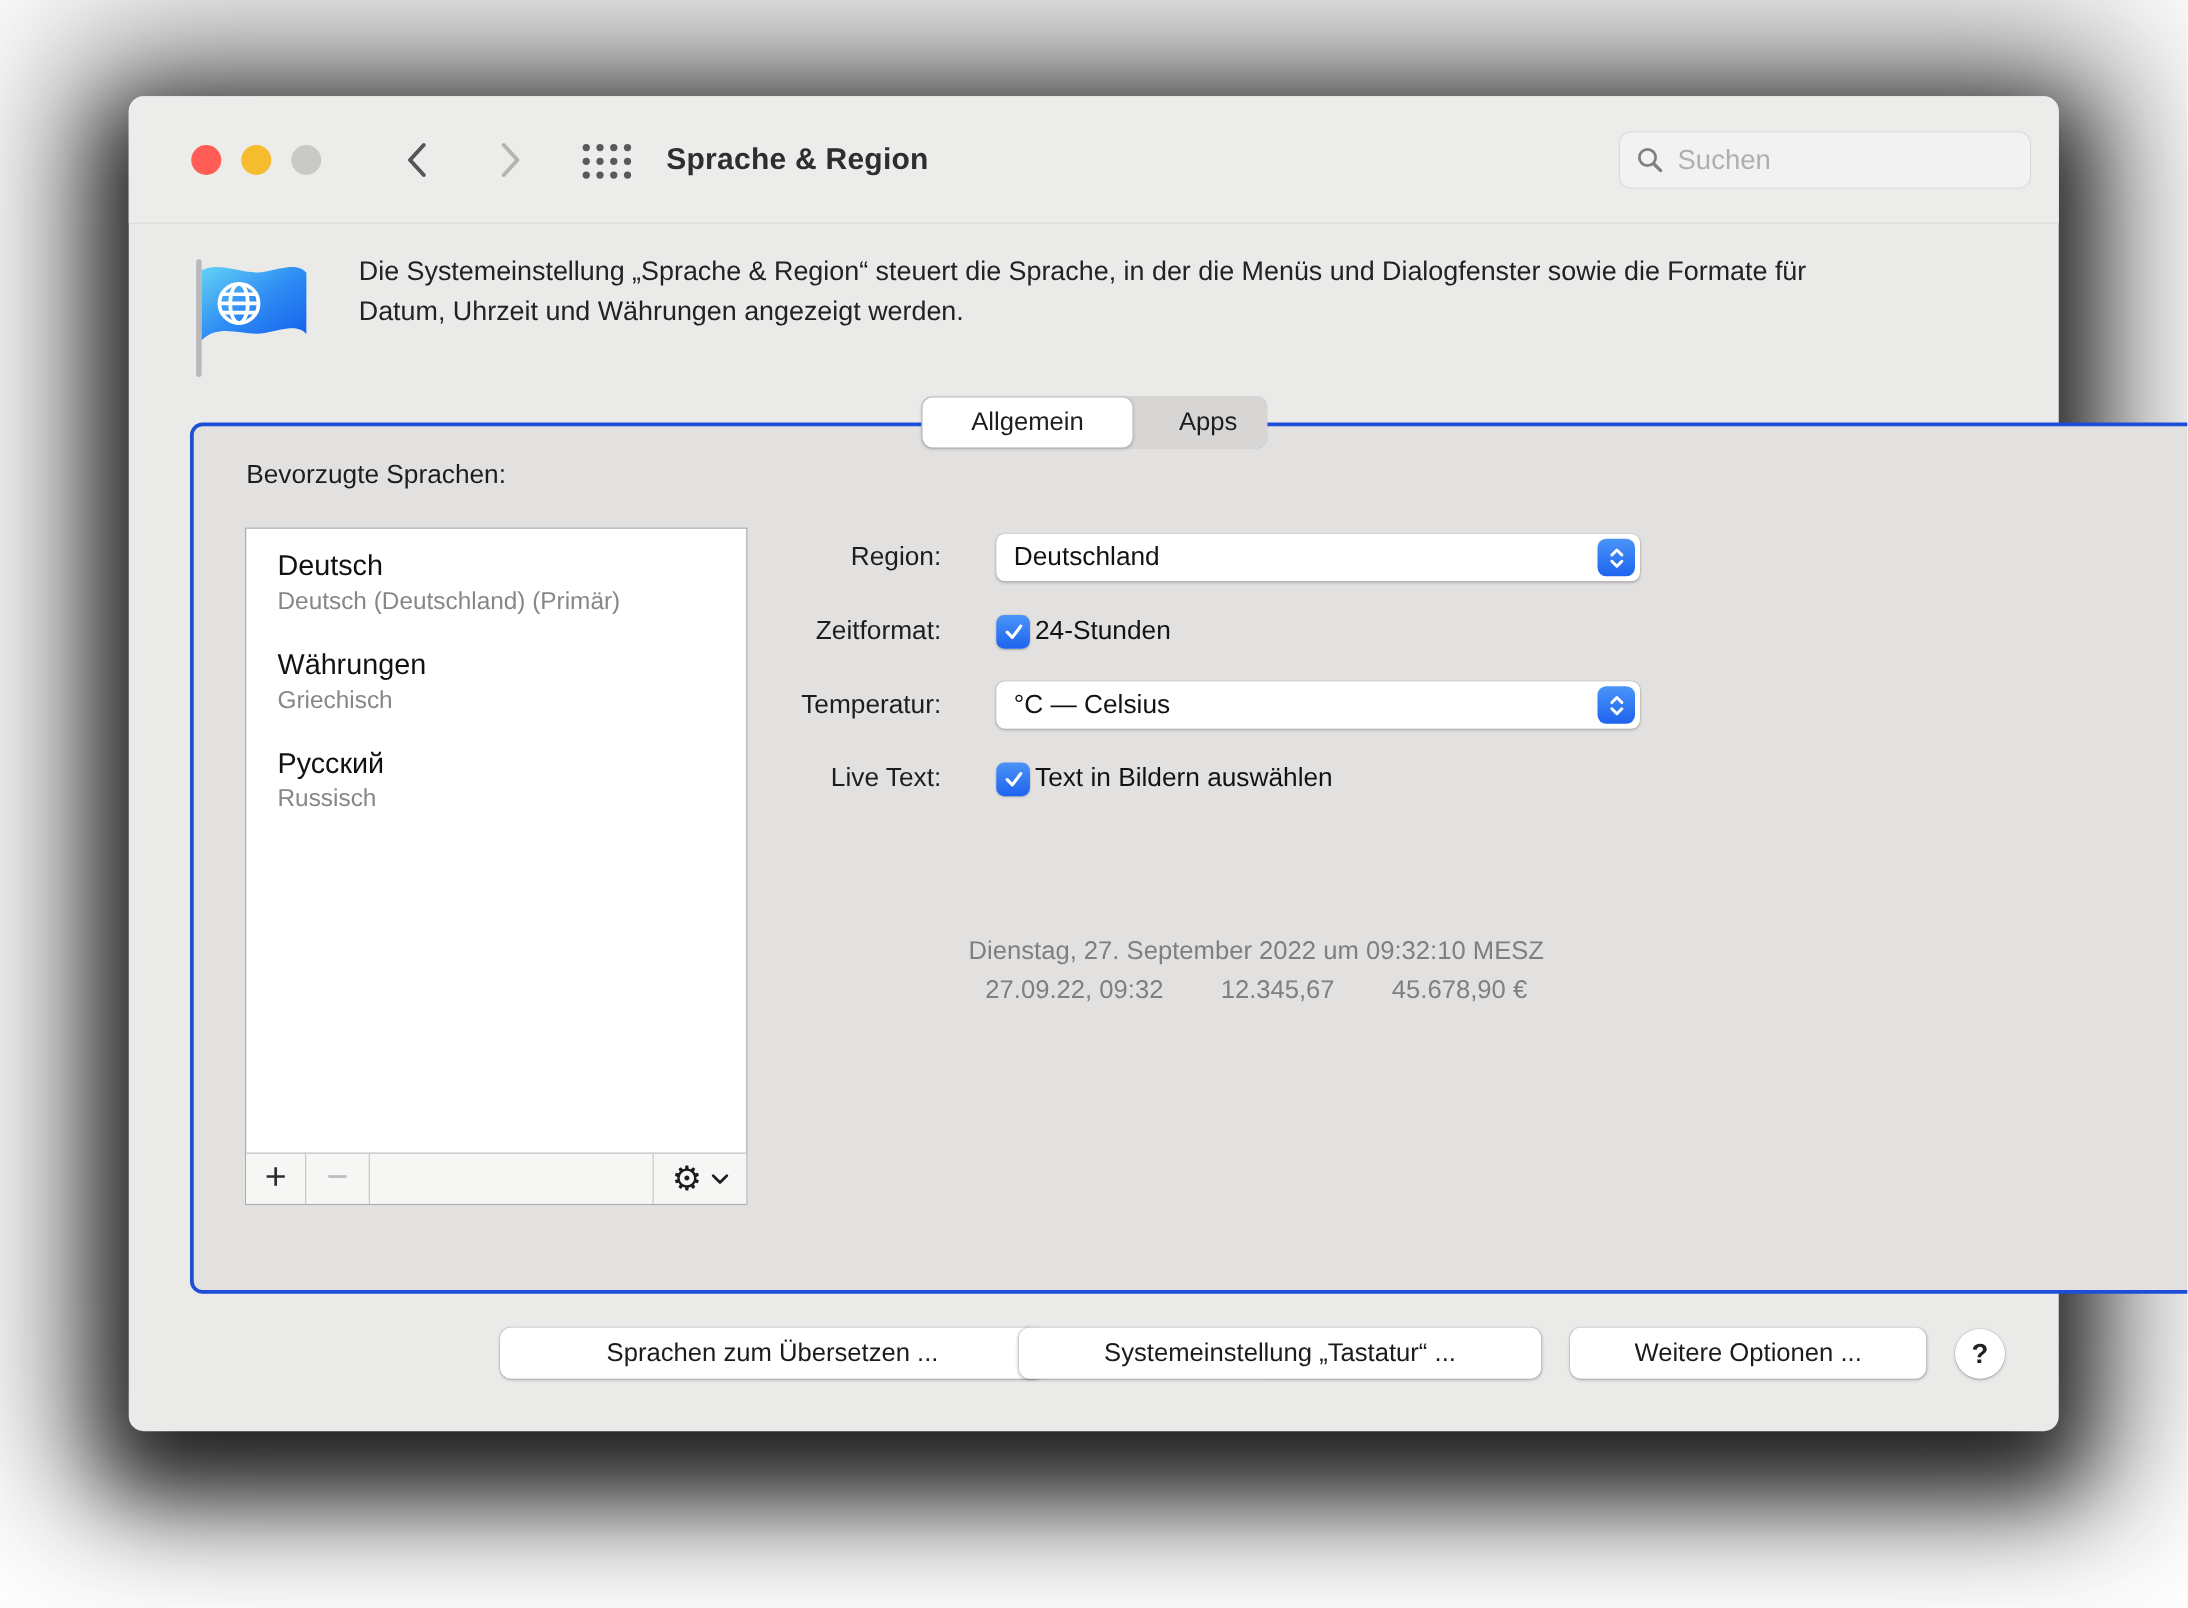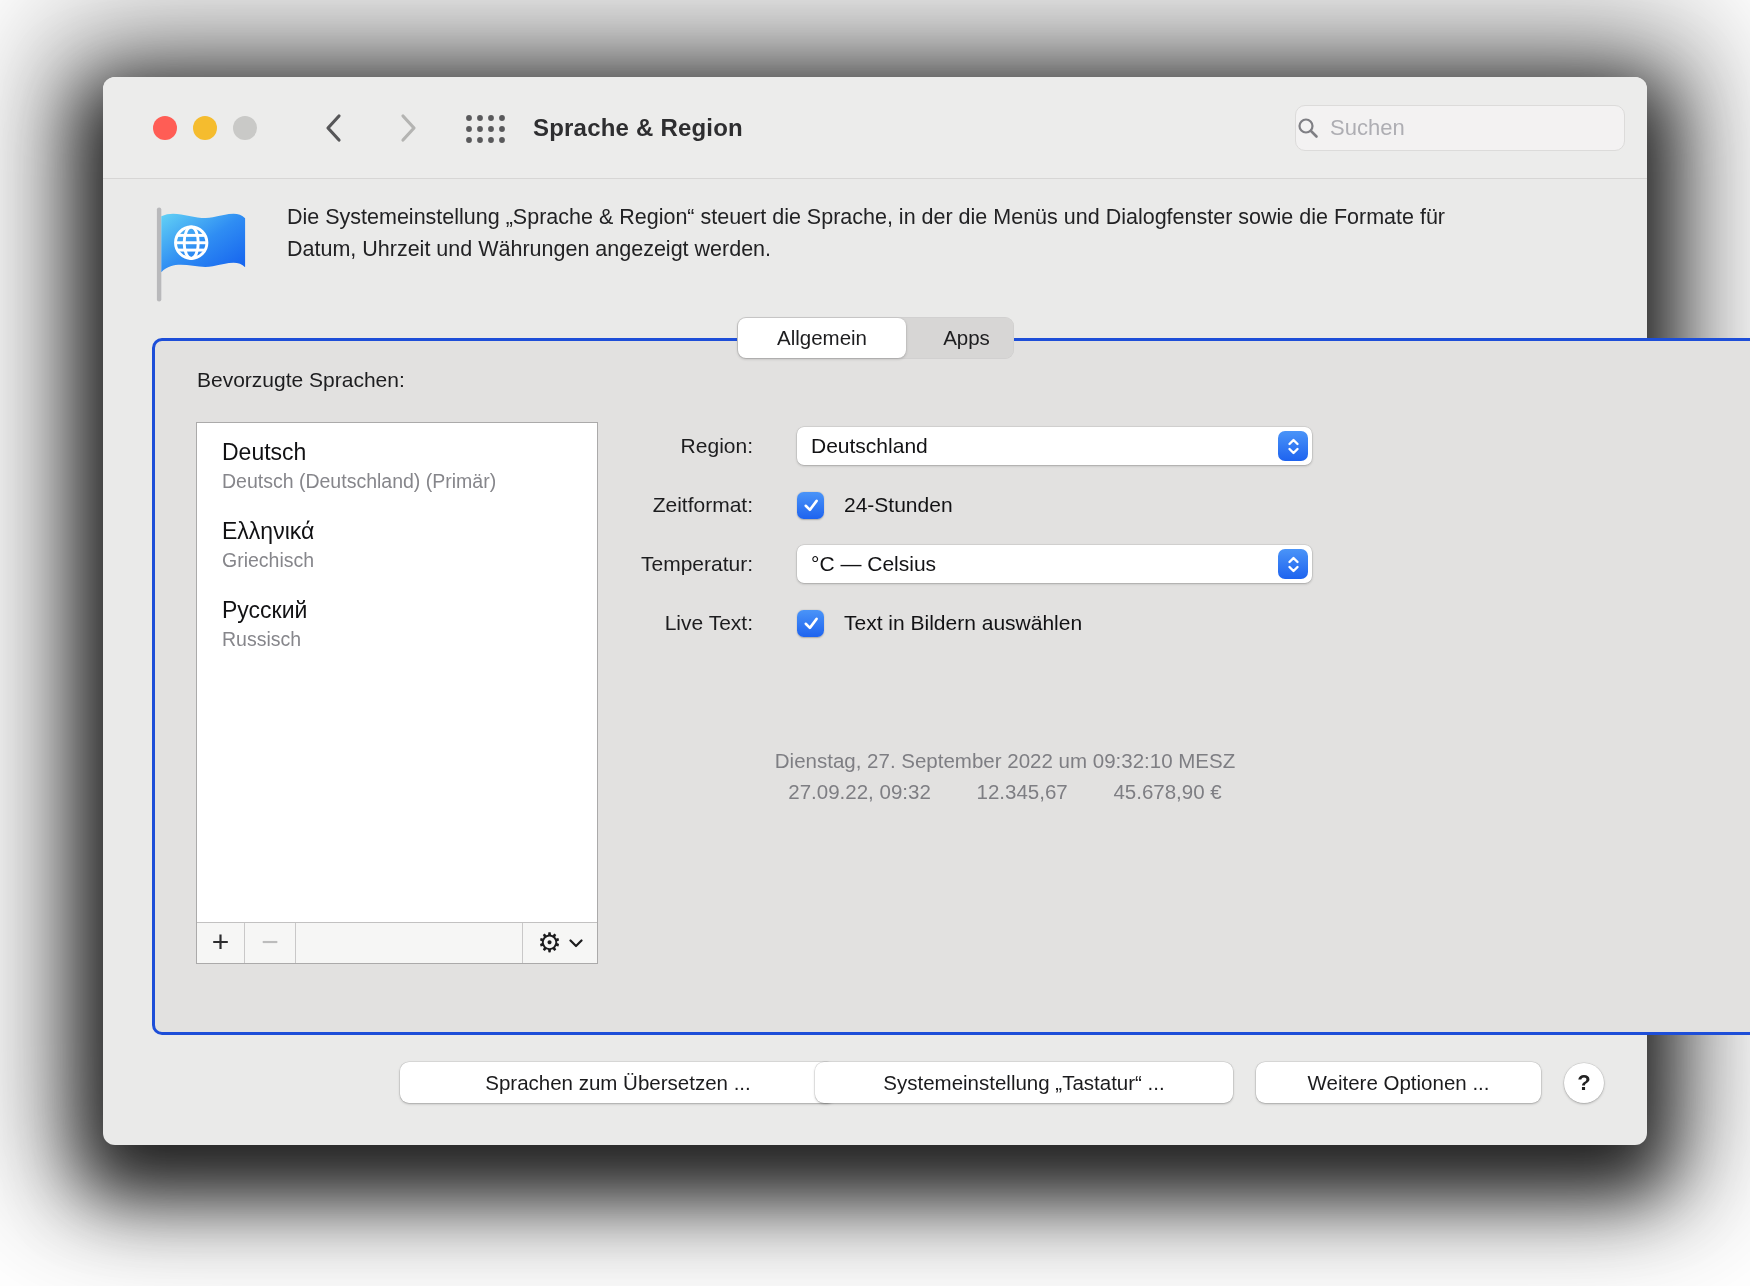--- a/index.html
+++ b/index.html
@@ -45,21 +45,21 @@
     display: flex; align-items: center;
     font-size: 24px; font-weight: 700; color: #2e2e30; letter-spacing: .2px;
   }
   .search {
     position: absolute; left: 1192px; top: 28px;
     width: 330px; height: 46px;
     background: #f3f2f2;
     border: 1px solid #dcdbda;
     border-radius: 10px;
     display: flex; align-items: center;
-    padding: 0 0;
+    padding: 0 12px;
   }
   .search svg { flex: 0 0 auto; margin-right: 10px; }
   .search input {
     border: none; outline: none; background: transparent;
     font-family: "Liberation Sans", "DejaVu Sans", sans-serif;
     font-size: 22px; color: #3c3c40; width: 100%;
   }
   .search input::placeholder { color: #aeaeb3; }
   
   .flag { position: absolute; left: 49px; top: 130px; }
@@ -145,21 +145,21 @@
     background: linear-gradient(#4a94f8, #1e63ef);
     display: flex; align-items: center; justify-content: center;
   }
   .checkbox {
     width: 27px; height: 27px;
     border-radius: 6.5px;
     background: linear-gradient(#4a94f8, #1e63ef);
     box-shadow: 0 0.5px 1.5px rgba(0,0,0,0.25);
     display: flex; align-items: center; justify-content: center;
   }
-  .cblabel { margin-left: 20px; font-size: 21px; color: #121214; }
+  .cblabel { margin-left: 4px; font-size: 21px; color: #121214; }
   
   .preview {
     position: absolute; left: 370px; top: 404px;
     width: 960px; text-align: center;
     font-size: 20.5px; line-height: 31px; color: #7e7e83;
   }
   .pv2 span { margin: 0 20px; }
   
   .footbtn {
     position: absolute; top: 985px; height: 41px;
@@ -264,21 +264,21 @@
 
       <div class="langlabel">Bevorzugte Sprachen:</div>
 
       <div class="listbox">
         <div class="listbody">
           <div class="langitem">
             <div class="langname">Deutsch</div>
             <div class="langdetail">Deutsch (Deutschland) (Primär)</div>
           </div>
           <div class="langitem">
-            <div class="langname">Ελληνικά</div>
+            <div class="langname">Währungen</div>
             <div class="langdetail">Griechisch</div>
           </div>
           <div class="langitem">
             <div class="langname">Русский</div>
             <div class="langdetail">Russisch</div>
           </div>
         </div>
         <div class="listtoolbar">
           <div class="tbtn add">+</div>
           <div class="tbtn remove">−</div>

